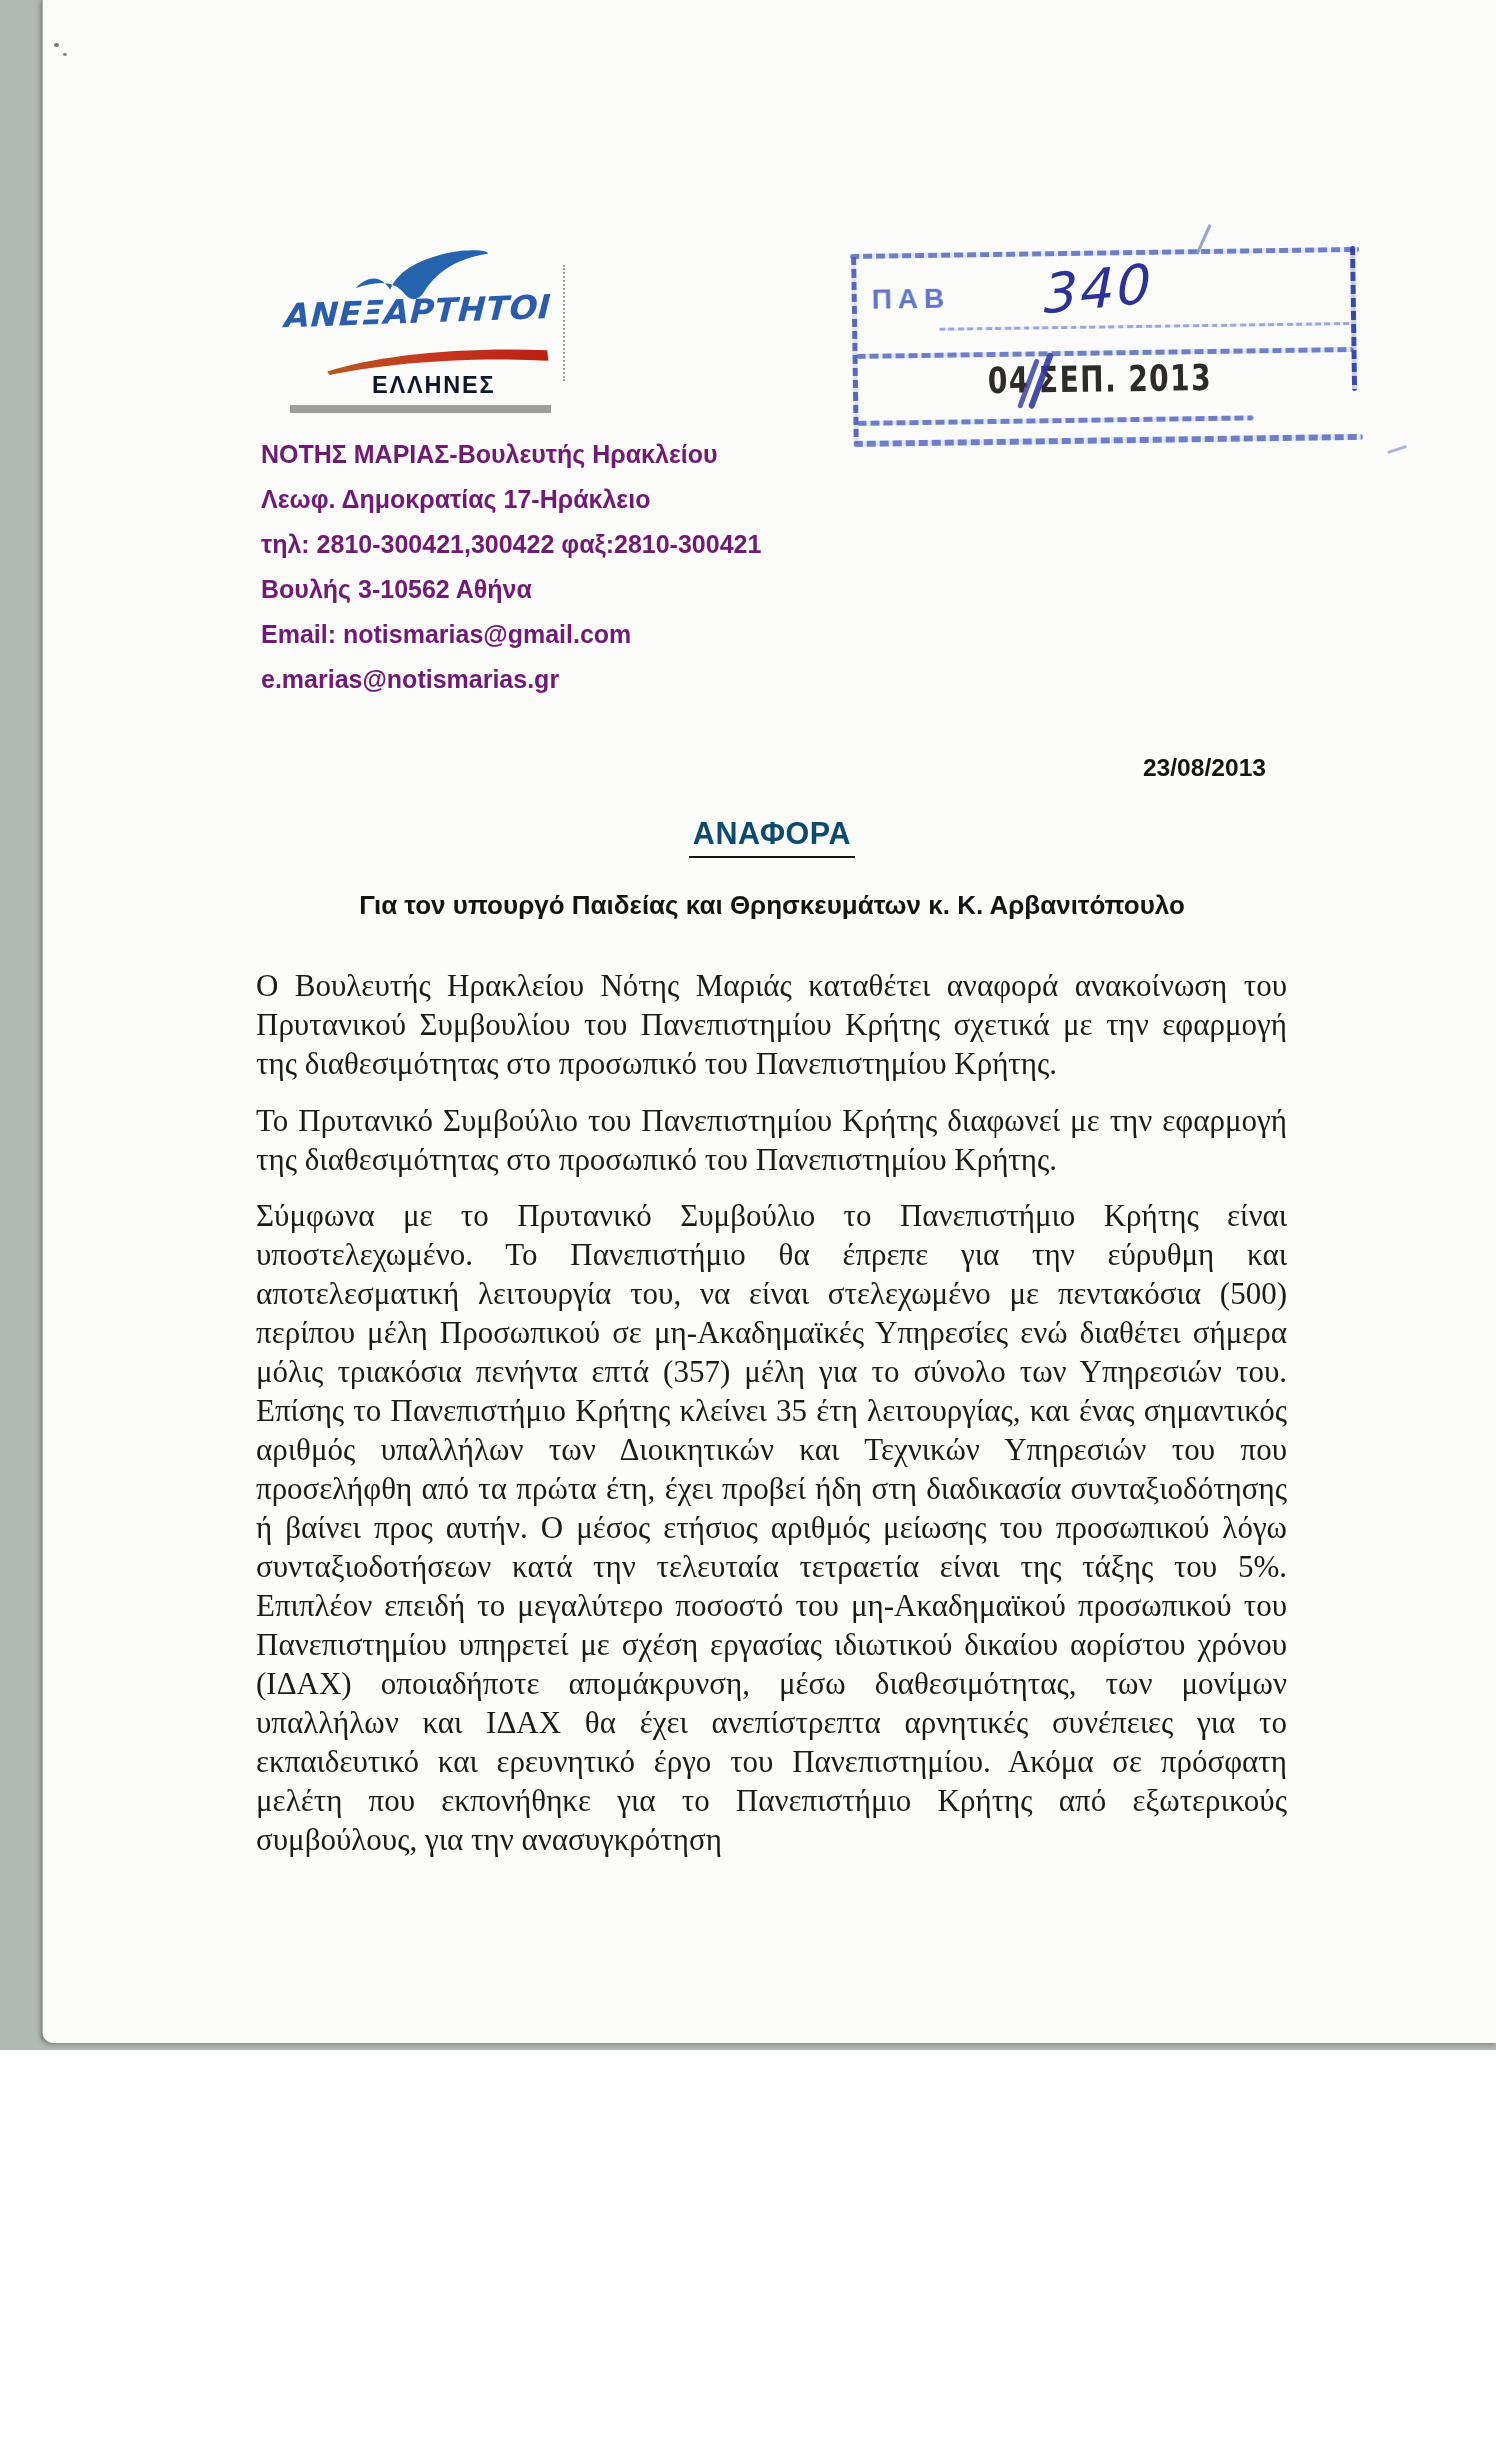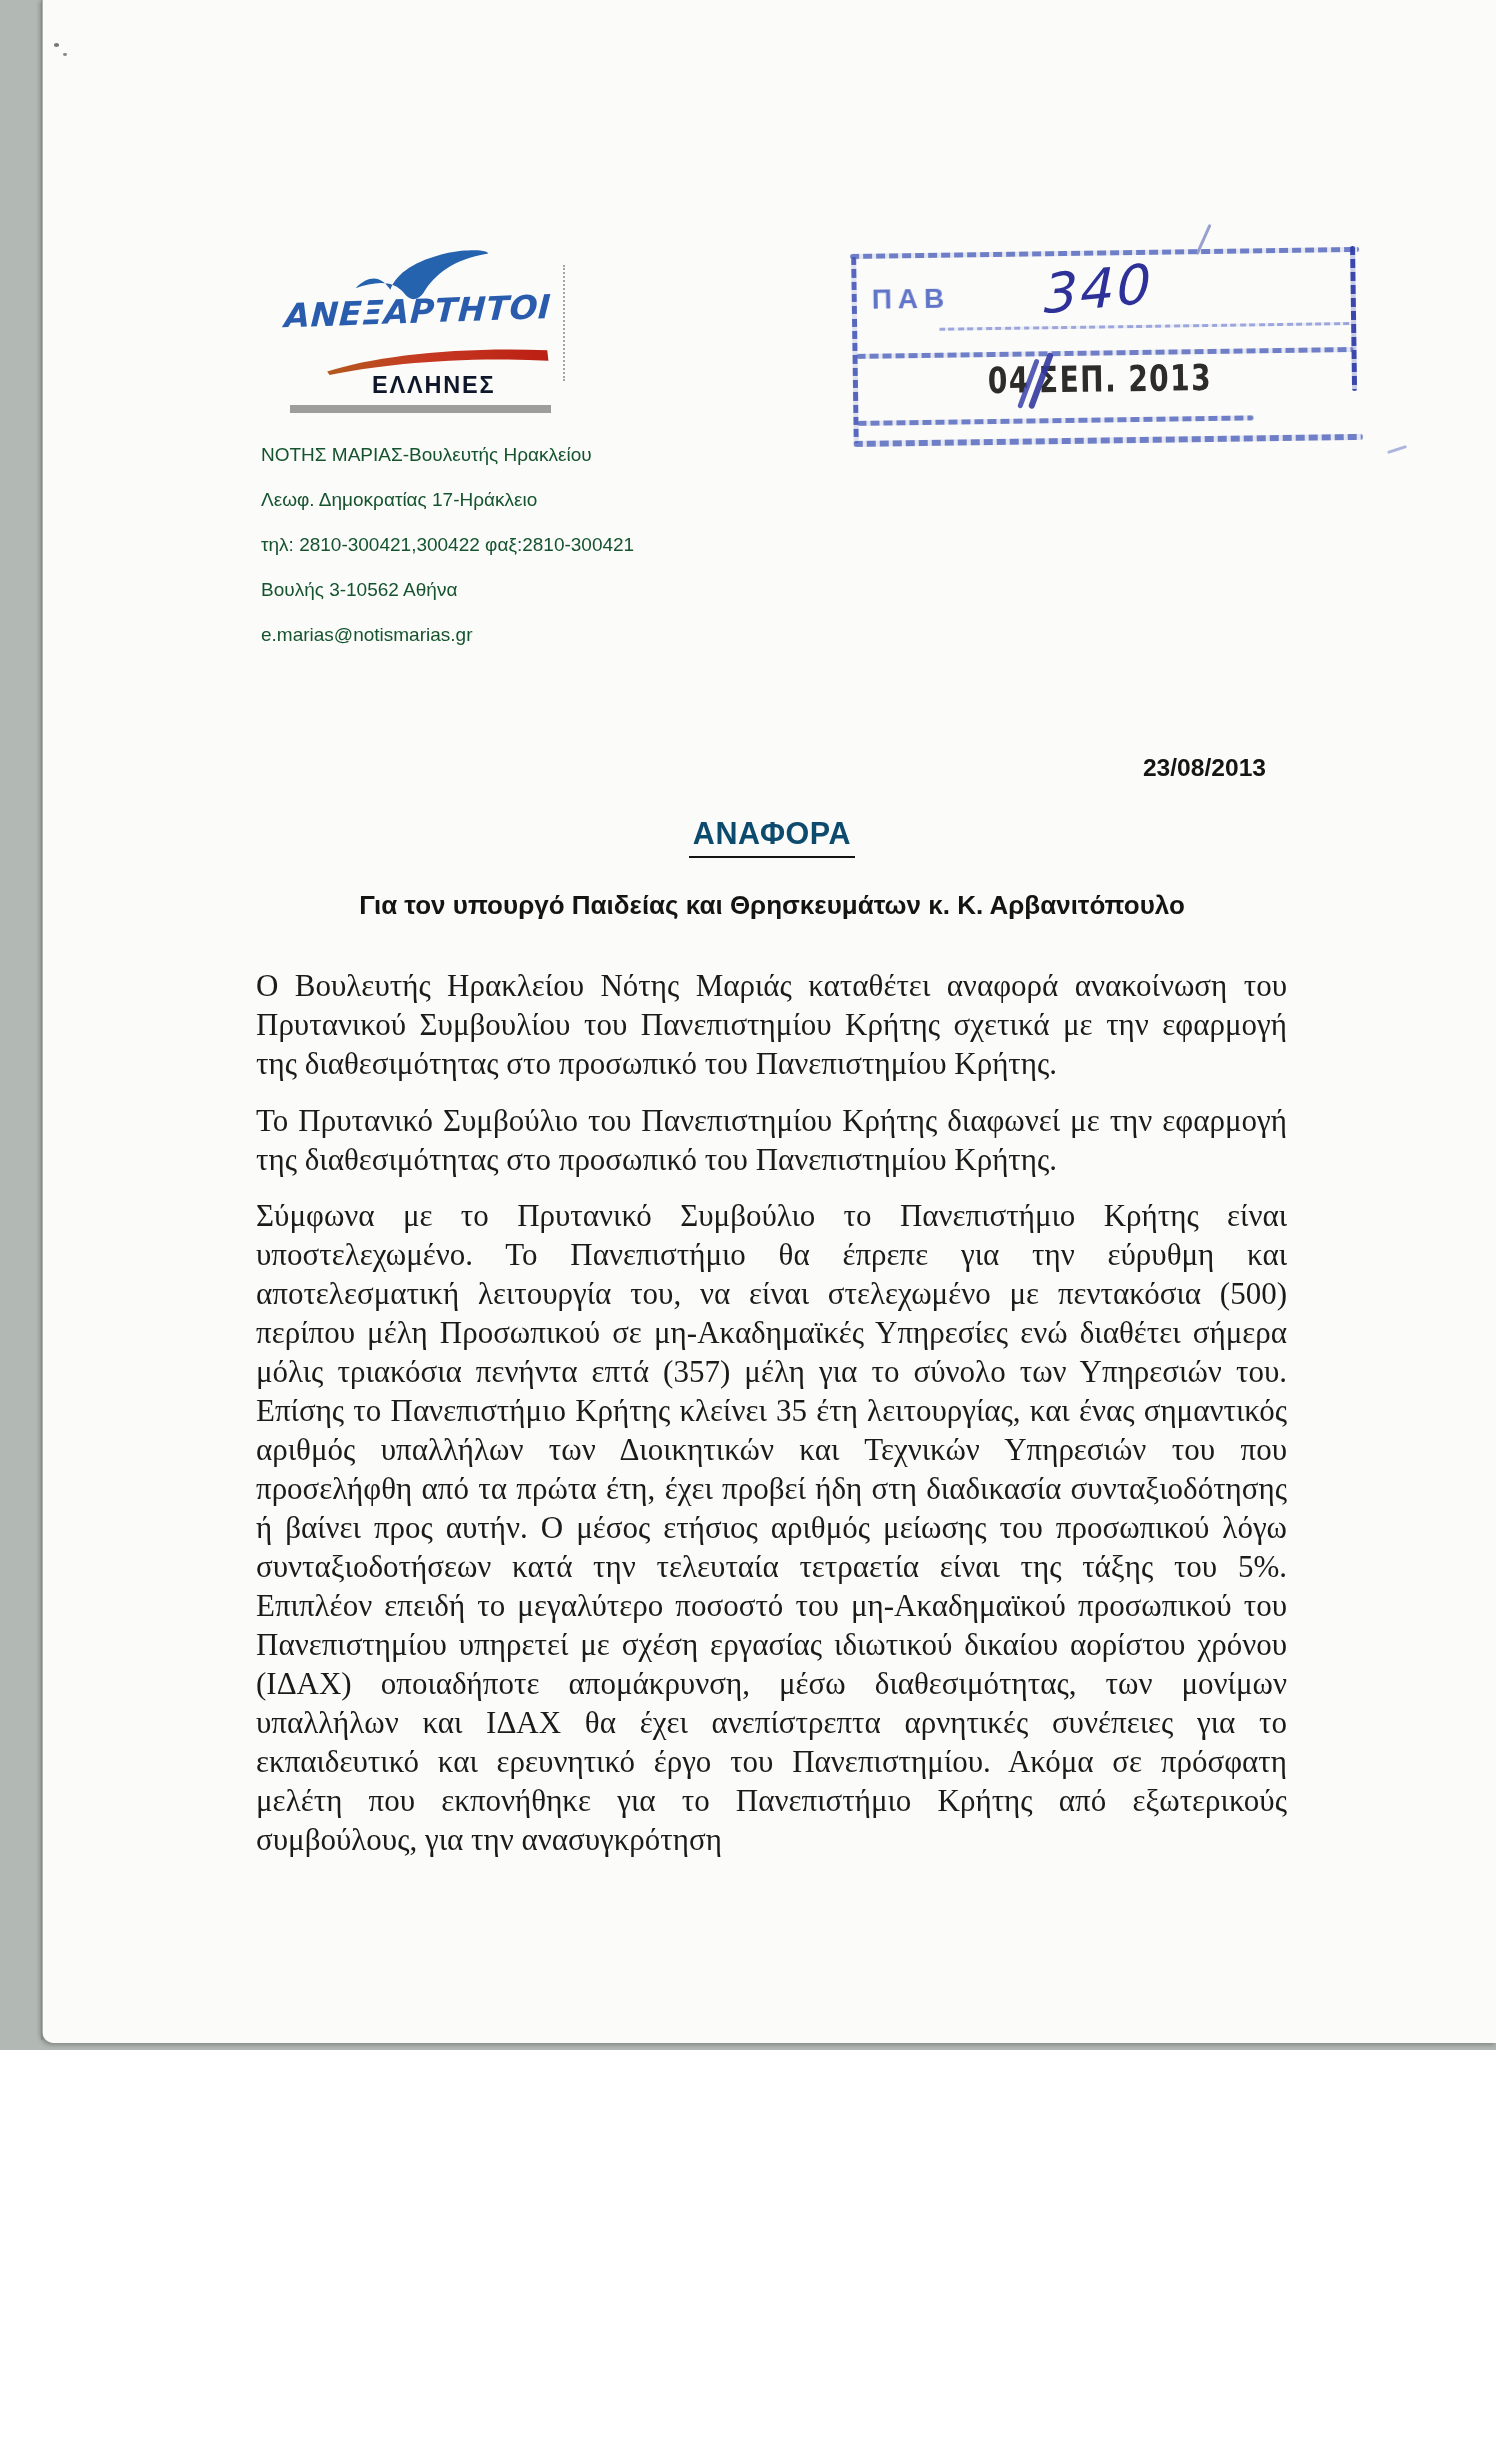--- a/index.html
+++ b/index.html
@@ -46,21 +46,21 @@
 
   
   .pen-slash{position:absolute;left:1202px;top:223px;width:2.9px;height:33px;background:#8089c4;
              transform:rotate(24deg);opacity:.8;border-radius:1.8px;}
   .pen-tick{position:absolute;left:1387px;top:448px;width:20px;height:2.9px;background:#99a1d4;
             transform:rotate(-18deg);opacity:.8;border-radius:1.8px;}
   .speck1{position:absolute;left:54px;top:43px;width:5.3px;height:3.5px;background:#777;border-radius:50%;}
   .speck2{position:absolute;left:63px;top:53px;width:3.5px;height:2.9px;background:#888;border-radius:50%;}
 
   
-  .sender{position:absolute;left:261px;top:432px;font-size:19px;font-weight:400;color:#14532d;
+  .sender{position:absolute;left:261px;top:432px;font-size:25px;font-weight:700;color:#701a75;
           line-height:45px;white-space:nowrap;}
 
   
   .letter-date{position:absolute;left:938px;top:754px;width:328px;text-align:right;
                font-size:24.6px;font-weight:700;color:#151515;}
   .title-row{position:absolute;left:256px;top:816px;width:1032px;text-align:center;}
   .title-row span{display:inline-block;font-size:30.5px;font-weight:700;color:#0c4a6e;
                   border-bottom:2.9px solid #141414;padding:0 3.5px 4.7px 3.5px;letter-spacing:0.6px;}
   .subtitle{position:absolute;left:256px;top:890px;width:1032px;text-align:center;
             font-size:26px;font-weight:700;color:#141414;}
@@ -117,20 +117,21 @@
     <div class="pen-slash"></div>
     <div class="pen-tick"></div>
     <div class="speck1"></div>
     <div class="speck2"></div>
 
     <div class="sender">
       <div>ΝΟΤΗΣ ΜΑΡΙΑΣ-Βουλευτής Ηρακλείου</div>
       <div>Λεωφ. Δημοκρατίας 17-Ηράκλειο</div>
       <div>τηλ: 2810-300421,300422 φαξ:2810-300421</div>
       <div>Βουλής 3-10562 Αθήνα</div>
+      <div>Email: notismarias@gmail.com</div>
       <div>e.marias@notismarias.gr</div>
     </div>
 
     <div class="letter-date">23/08/2013</div>
     <div class="title-row">
       <span>ΑΝΑΦΟΡΑ</span>
     </div>
     <div class="subtitle">Για τον υπουργό Παιδείας και Θρησκευμάτων κ. Κ. Αρβανιτόπουλο</div>
 
     <div class="bodytext">

